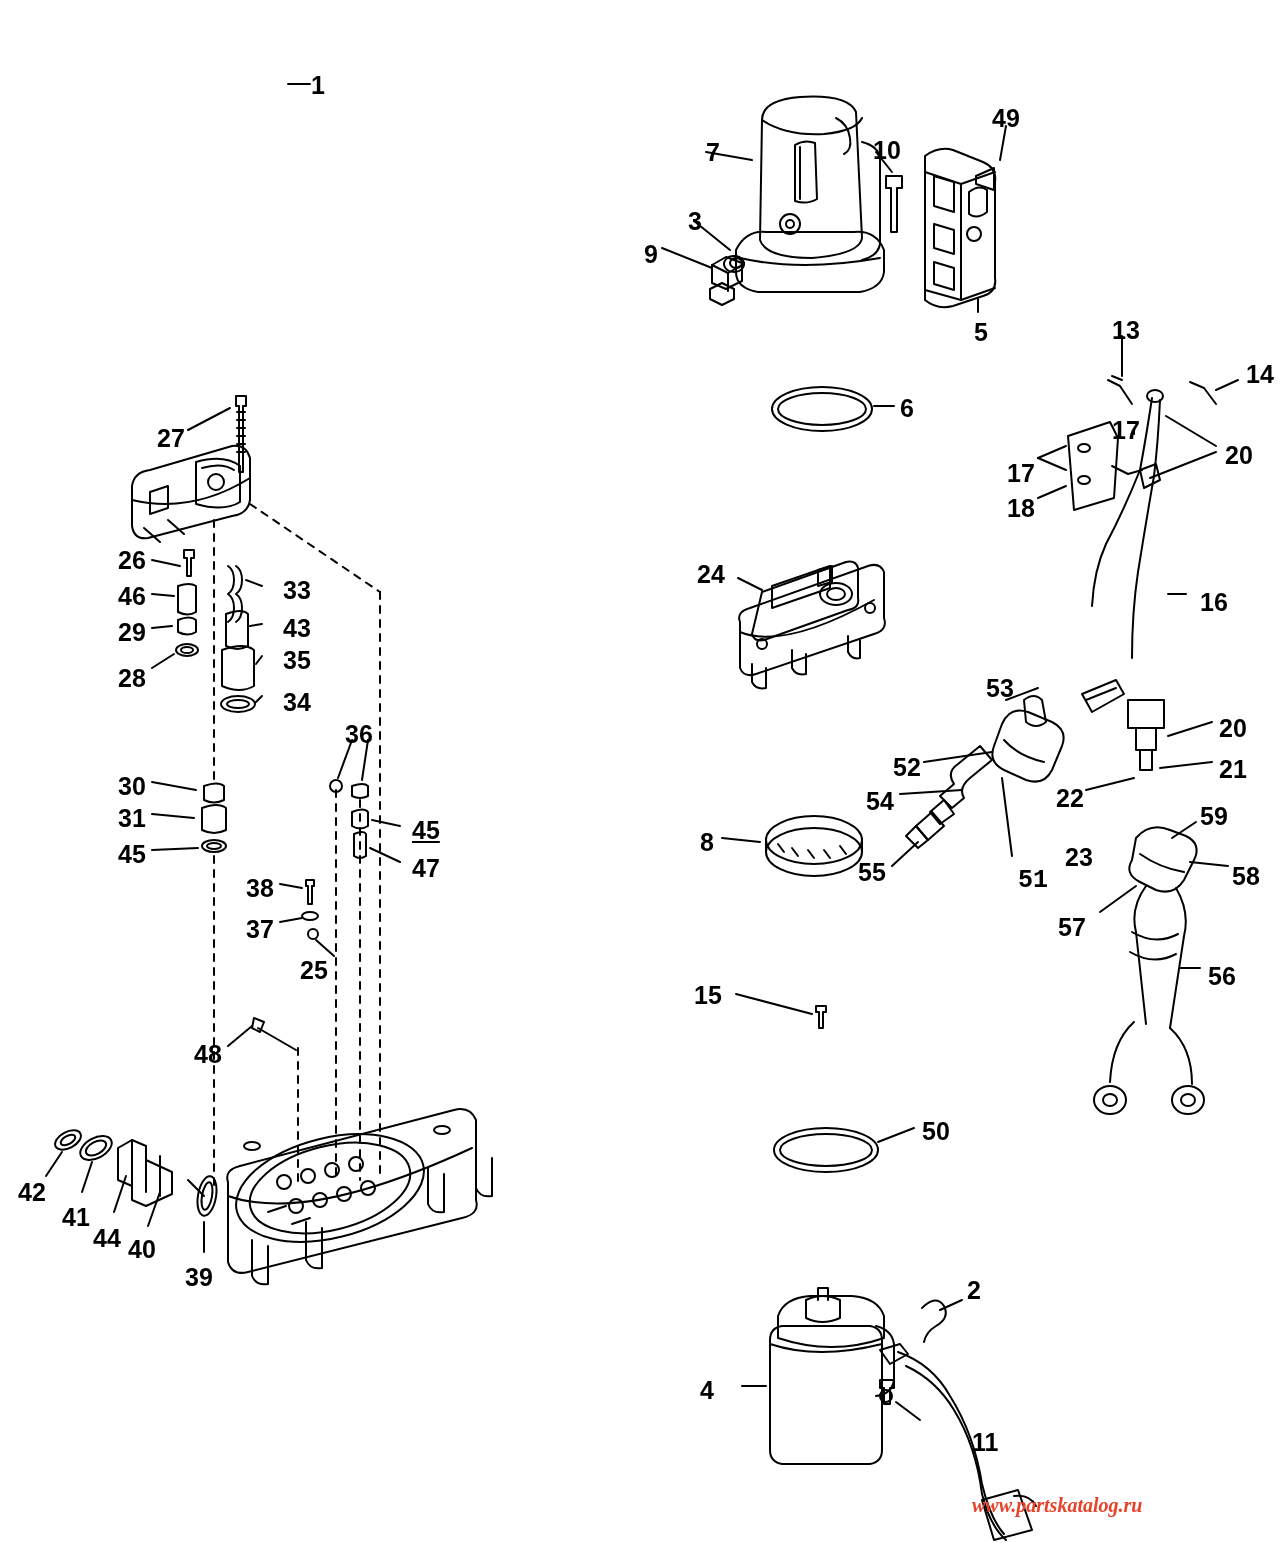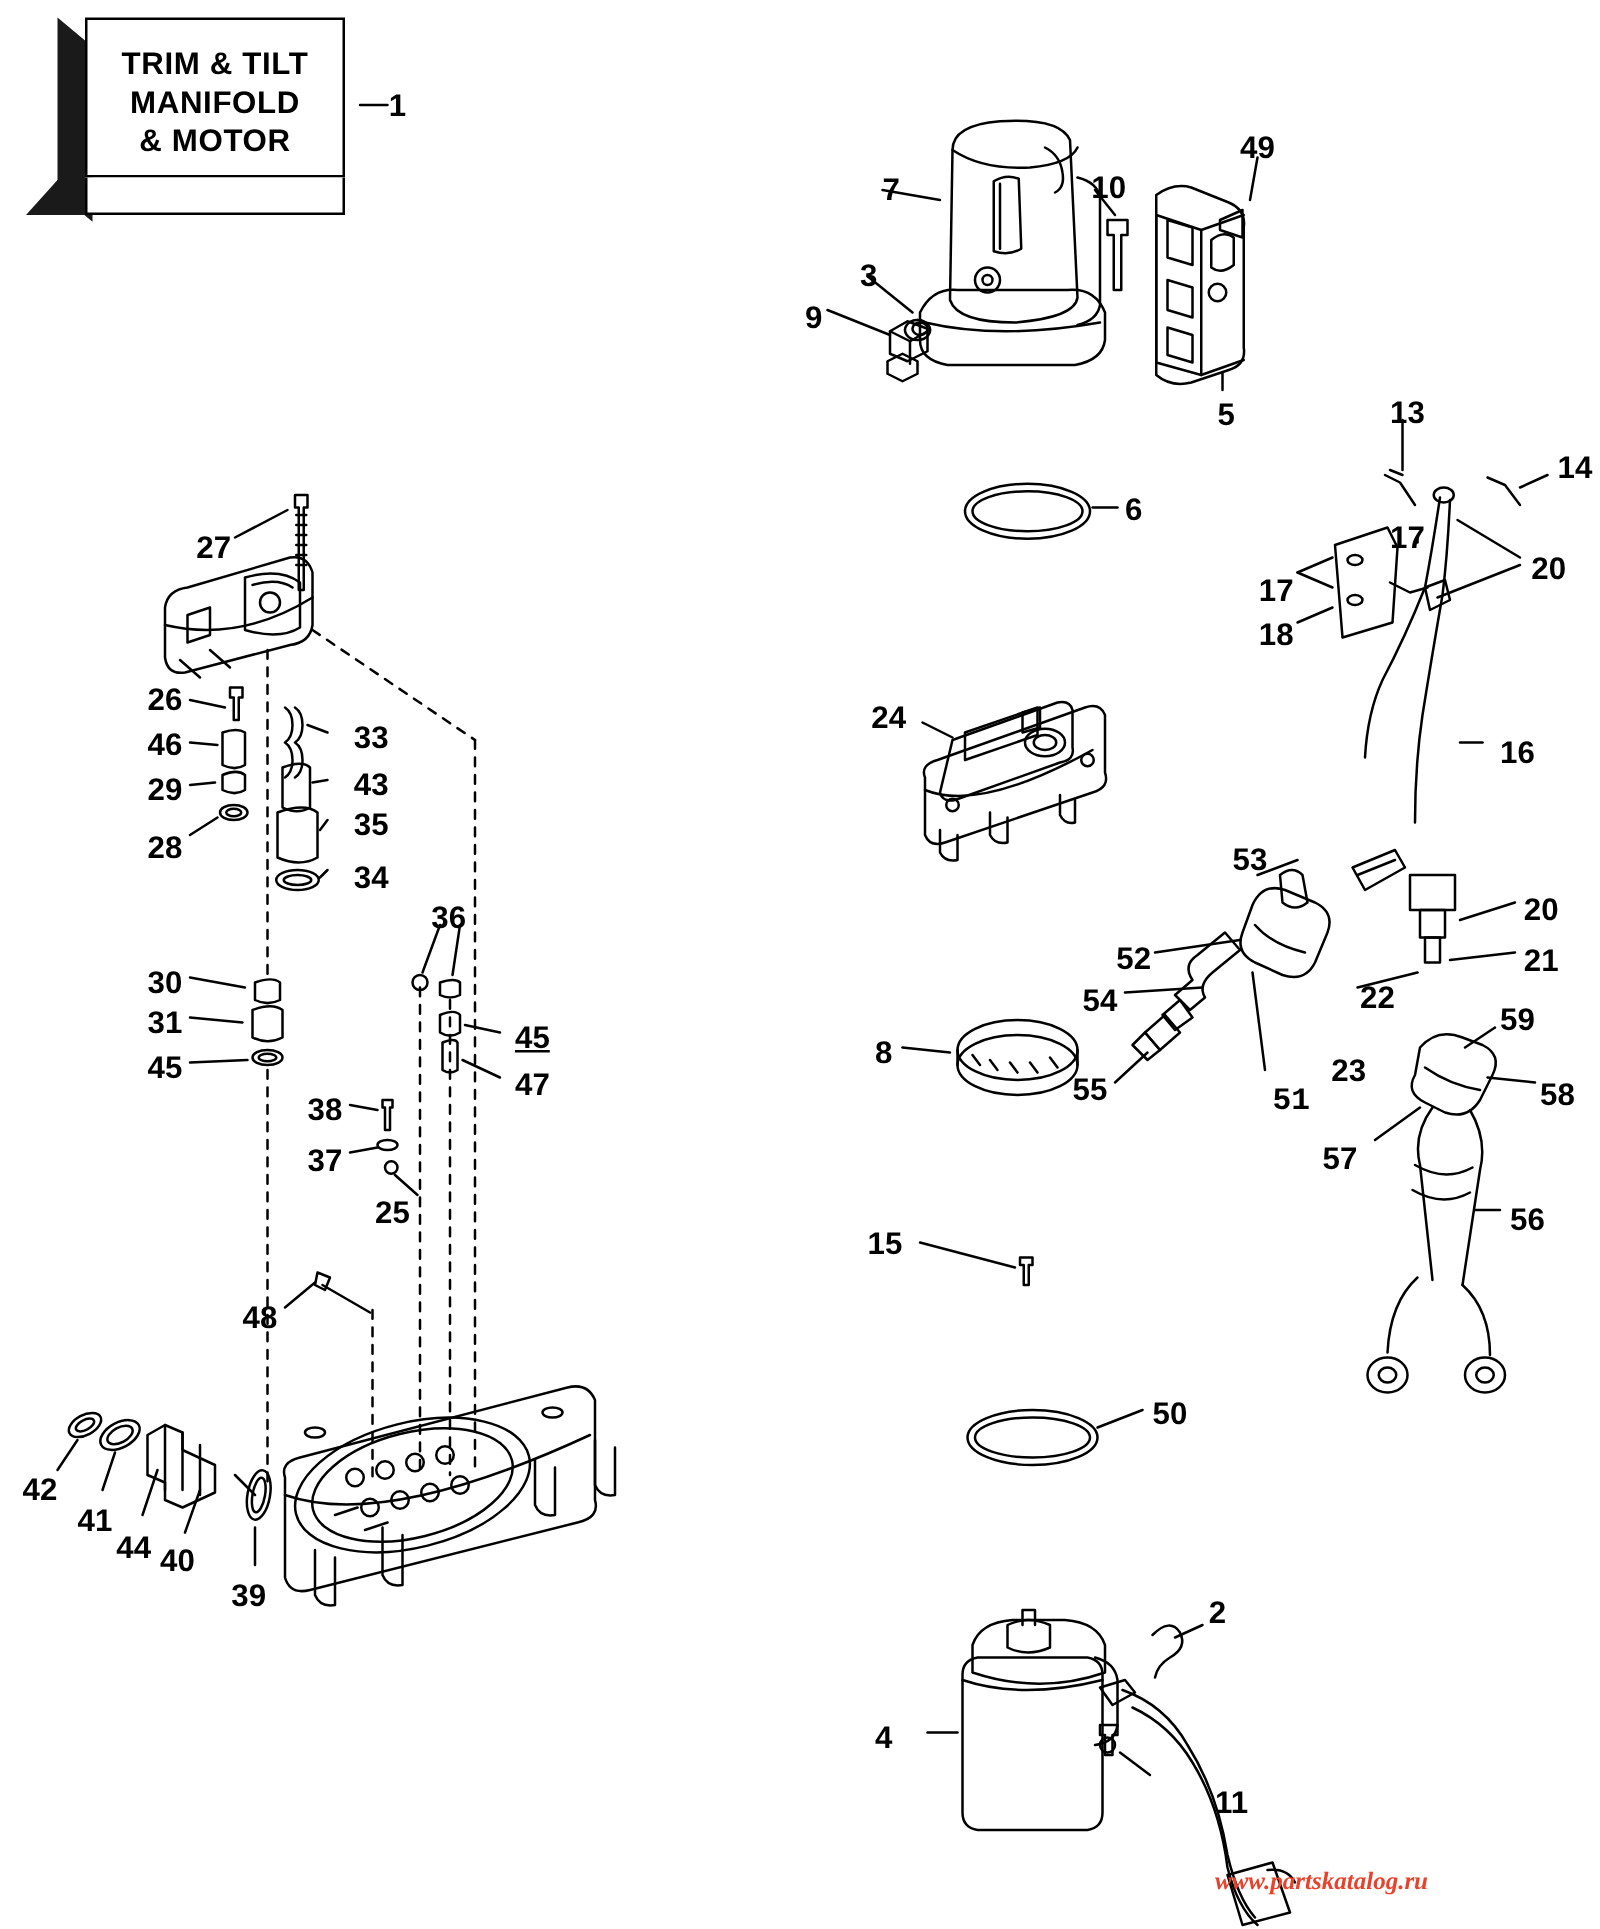--- a/index.html
+++ b/index.html
@@ -96,29 +96,20 @@
     color: #e8422a;
     font-family: "Liberation Serif", serif;
     white-space: nowrap;
   }
 </style>
 </head>
 <body>
 
 <div id="page">
 
-  <div id="title-block">
-    <div class="shadow-face"></div>
-    <div class="shadow-bottom"></div>
-    <div class="box-front"></div>
-    <div class="box-lower"></div>
-    <div class="title-text">TRIM &amp; TILT
-MANIFOLD
-&amp; MOTOR</div>
-  </div>
 
   <svg class="art" viewBox="0 0 1280 1543">
     <g fill="none" stroke="#000" stroke-width="2" stroke-linecap="round" stroke-linejoin="round">
 
       <line x1="288" y1="84" x2="310" y2="84"></line>
 
       <path d="M762 120 Q762 100 800 97 Q848 94 856 112 L862 238 Q860 254 812 258 Q766 258 760 240 Z"></path>
       <path d="M762 120 Q786 136 824 134 Q856 131 862 118"></path>
       <path d="M795 145 q10 -6 20 -2 l2 56 q-10 6 -22 2 z"></path>
       <path d="M800 147 l0 52"></path>
@@ -412,21 +403,21 @@
   <div class="callout" style="left:300px; top:958px;">25</div>
   <div class="callout" style="left:194px; top:1042px;">48</div>
   <div class="callout" style="left:986px; top:676px;">53</div>
   <div class="callout" style="left:893px; top:755px;">52</div>
   <div class="callout" style="left:866px; top:789px;">54</div>
   <div class="callout" style="left:700px; top:830px;">8</div>
   <div class="callout" style="left:858px; top:860px;">55</div>
   <div class="callout" style="left:1018px; top:868px;font-family:Liberation Mono, monospace;">51</div>
   <div class="callout" style="left:1219px; top:716px;">20</div>
   <div class="callout" style="left:1219px; top:757px;">21</div>
-  <div class="callout" style="left:1056px; top:786px;margin-left:32px;">22</div>
+  <div class="callout" style="left:1056px; top:786px;">22</div>
   <div class="callout" style="left:1065px; top:845px;">23</div>
   <div class="callout" style="left:1200px; top:804px;">59</div>
   <div class="callout" style="left:1232px; top:864px;">58</div>
   <div class="callout" style="left:1058px; top:915px;">57</div>
   <div class="callout" style="left:1208px; top:964px;">56</div>
   <div class="callout" style="left:694px; top:983px;">15</div>
   <div class="callout" style="left:922px; top:1119px;">50</div>
   <div class="callout" style="left:18px; top:1180px;">42</div>
   <div class="callout" style="left:62px; top:1205px;">41</div>
   <div class="callout" style="left:93px; top:1226px;">44</div>

